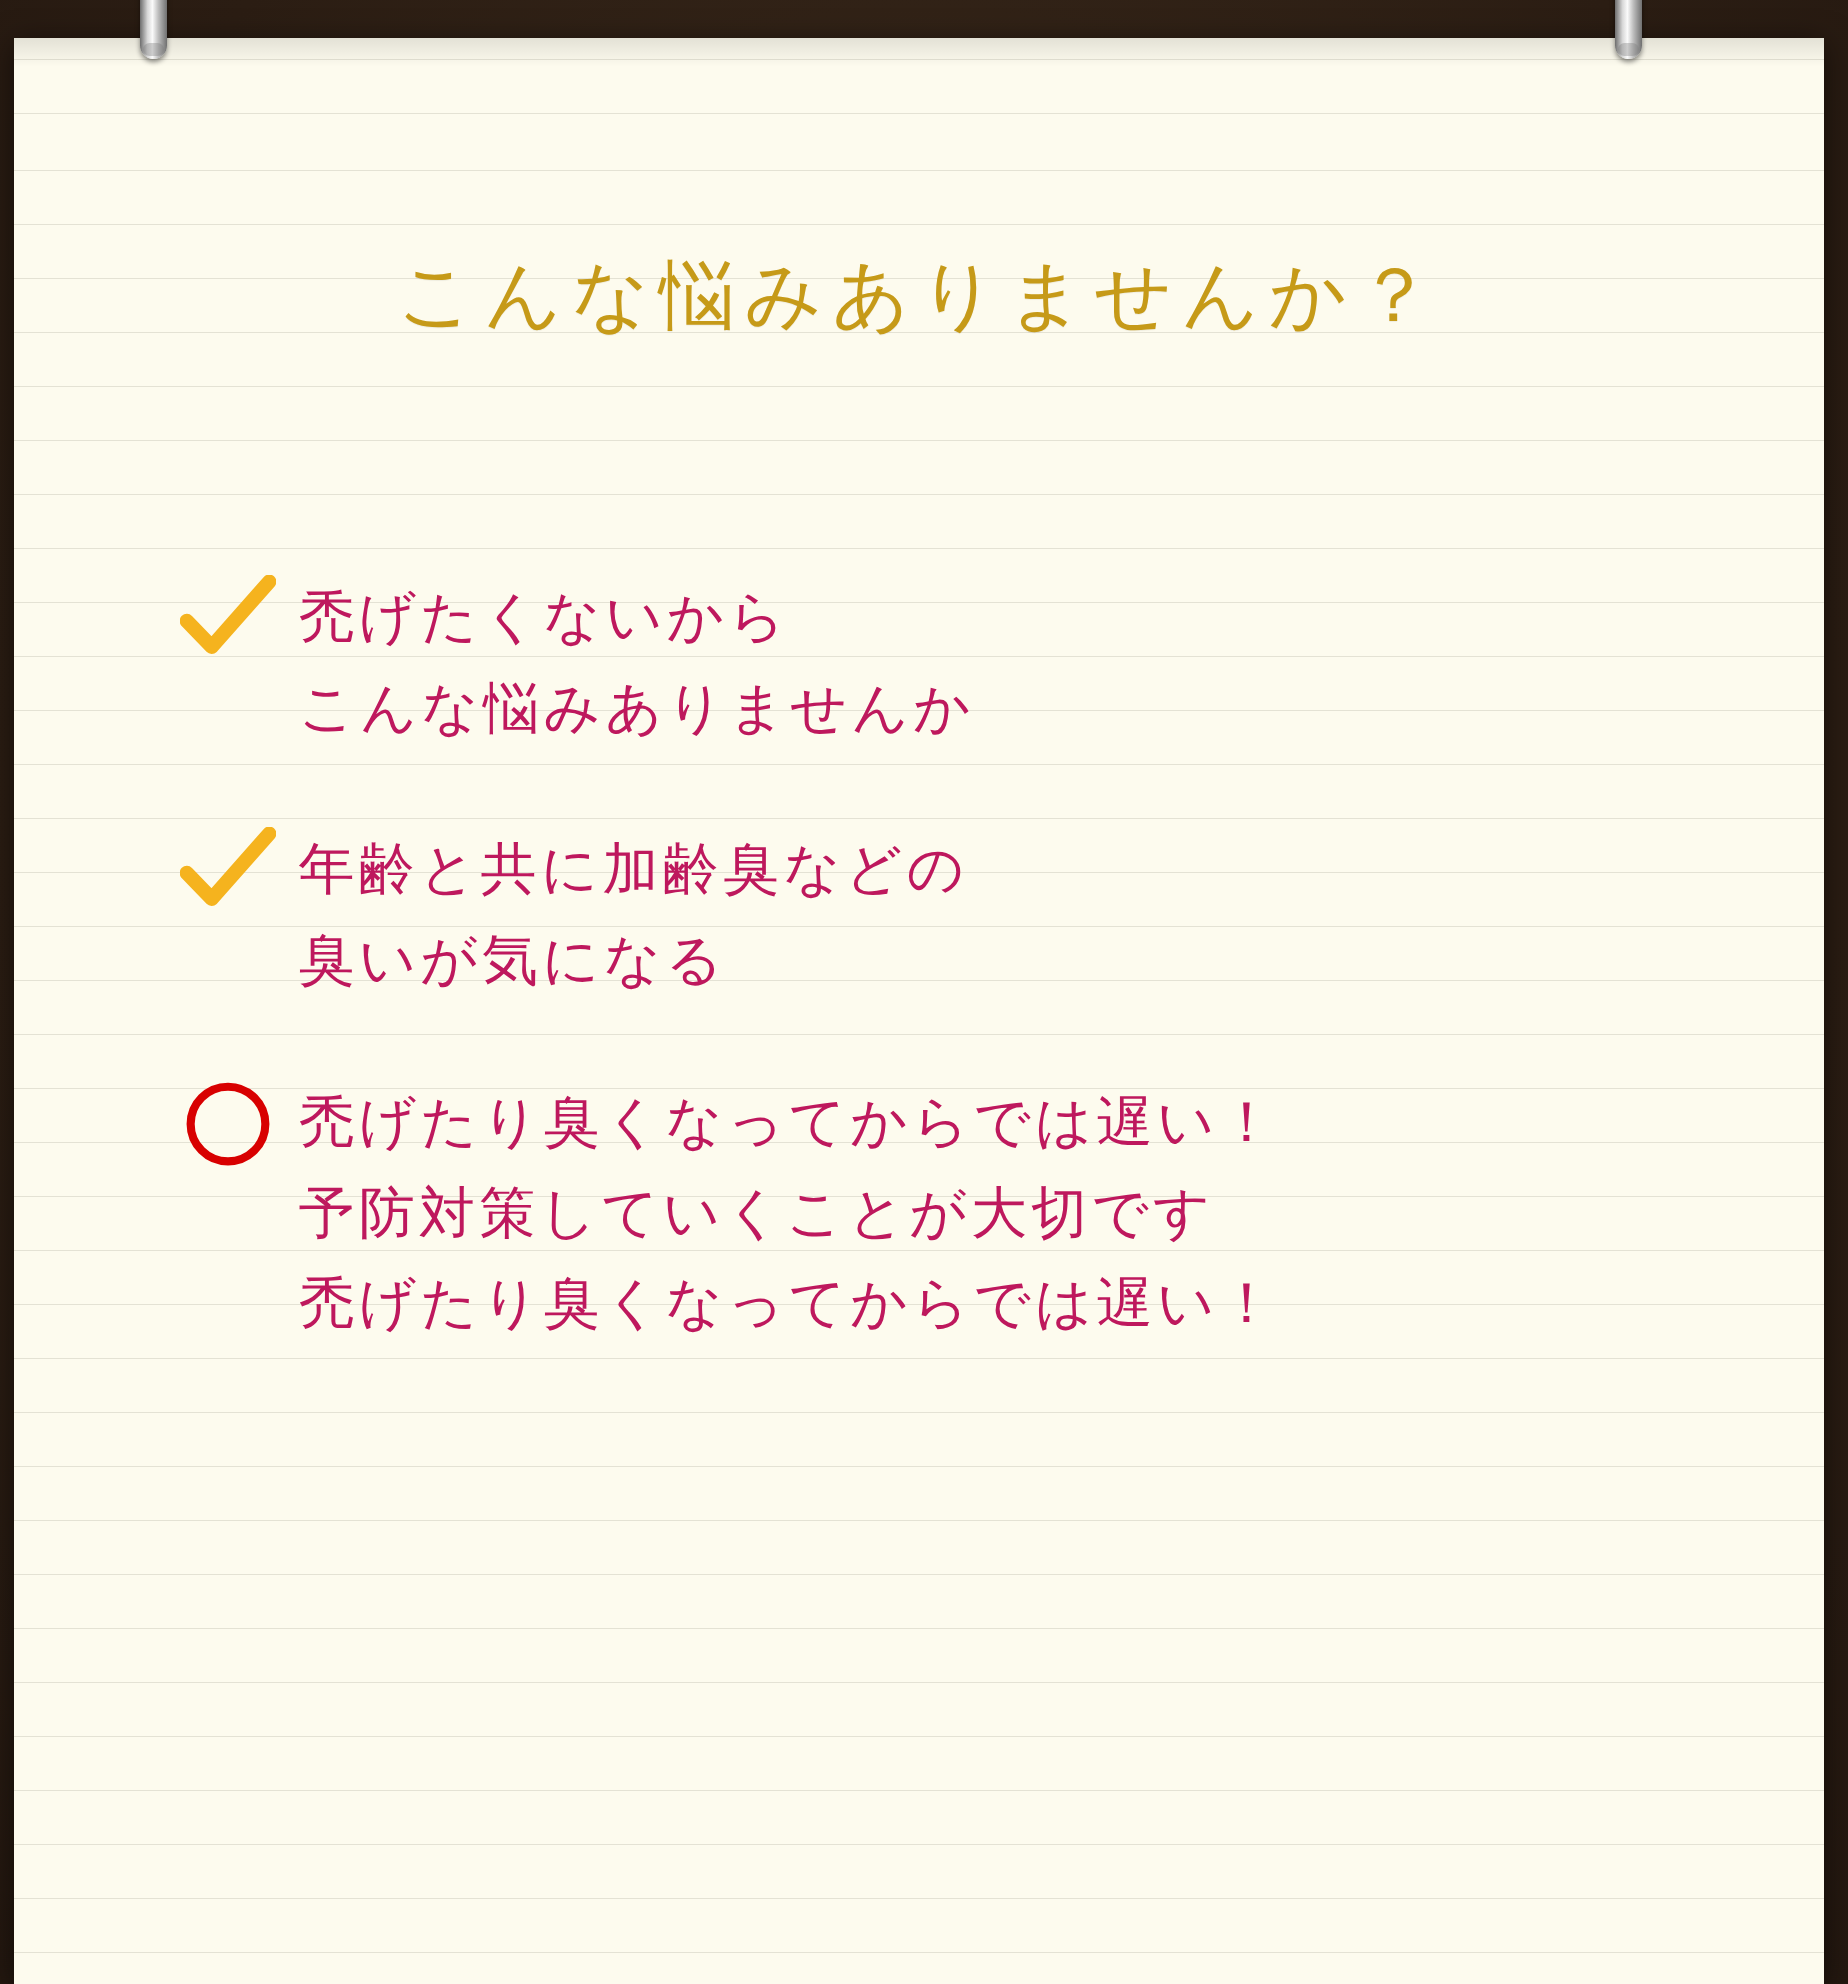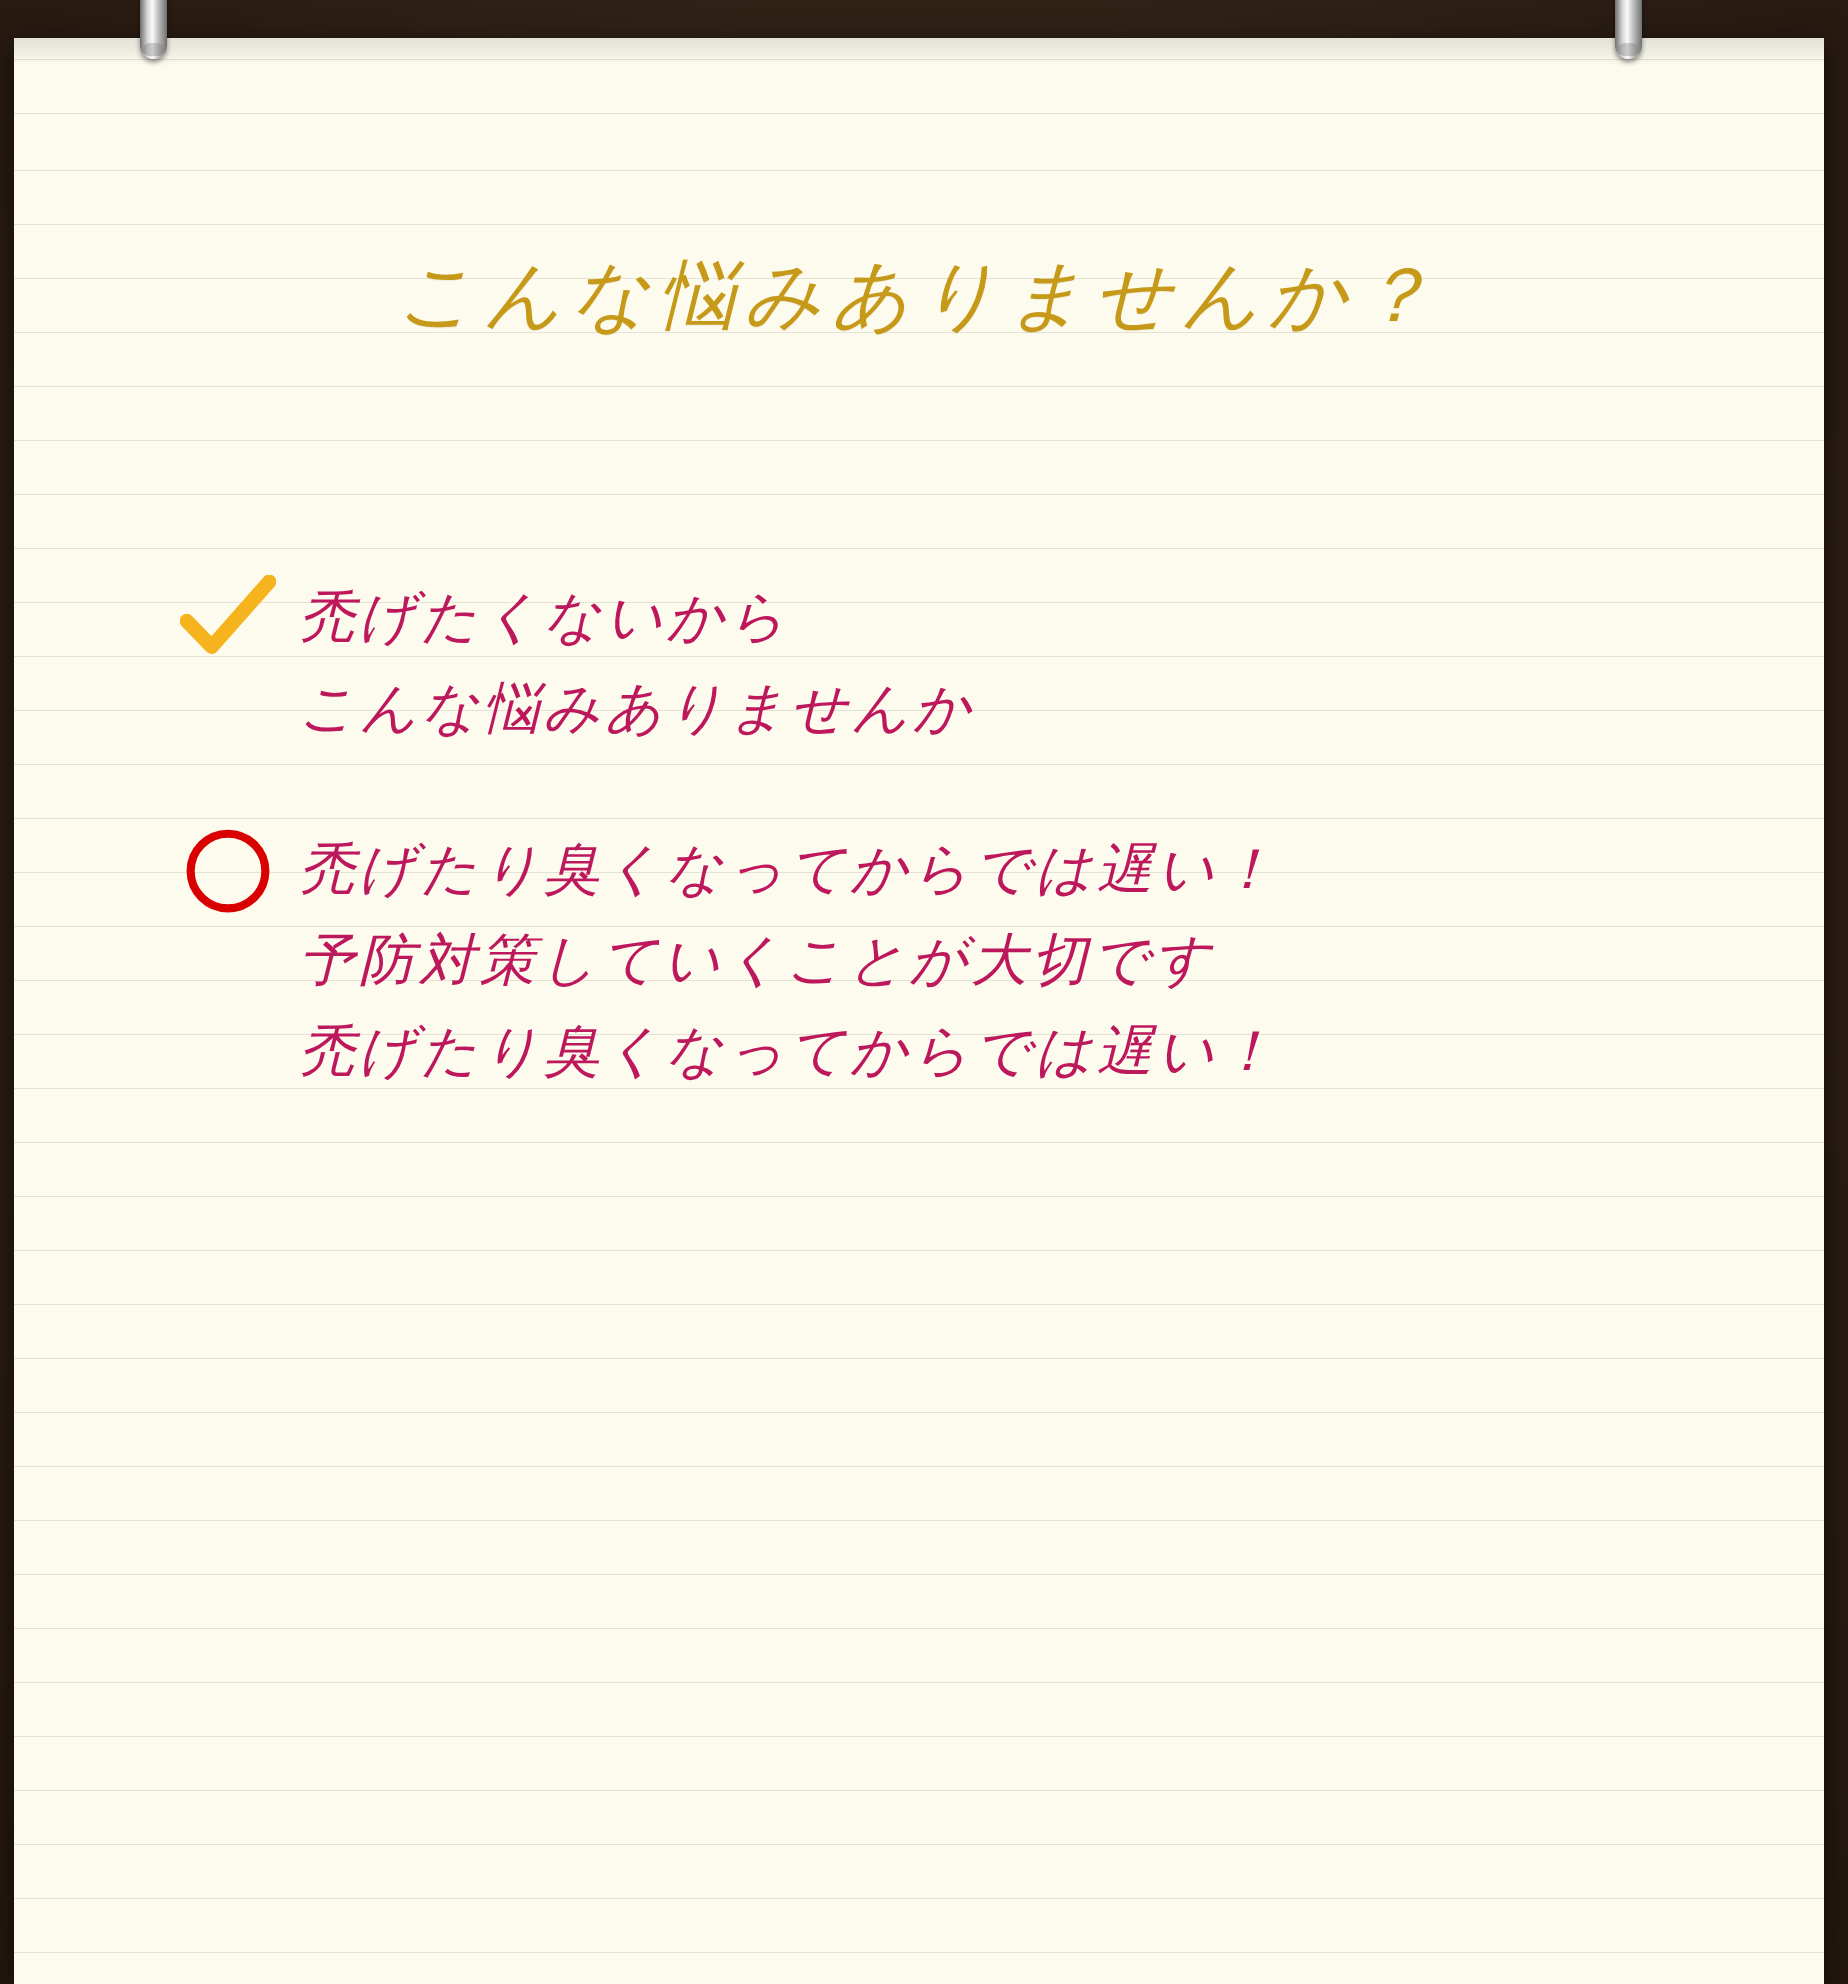--- a/index.html
+++ b/index.html
@@ -79,21 +79,21 @@
     height: 13.5px;
     border-radius: 7.7px;
     background: rgba(120,120,120,0.35);
   }
   .ring-left  { left: 140px; }
   .ring-right { left: 1615px; }
 
   
   .content {
     position: absolute;
-    left: 0; right: 0; top: 0; bottom: 0; font-style: italic;
+    left: 0; right: 0; top: 0; bottom: 0;
   }
 
   .title {
     position: absolute;
     left: 0;
     right: 0;
     top: 207px;
     text-align: center;
     color: #c69a18;
     font-size: 76px;
@@ -156,20 +156,31 @@
             <svg width="96" height="91" viewBox="0 0 200 190" aria-hidden="true">
               <path d="M14 96 L66 150 L186 14" fill="none" stroke="#f5b31e" stroke-width="30" stroke-linecap="round" stroke-linejoin="round"></path>
             </svg>
           </div>
           <div class="lines">
             <div>禿げたくないから</div>
             <div>こんな悩みありませんか</div>
           </div>
         </div>
 
+        <div class="item">
+          <div class="marker">
+            <svg width="96" height="91" viewBox="0 0 200 190" aria-hidden="true">
+              <path d="M14 96 L66 150 L186 14" fill="none" stroke="#f5b31e" stroke-width="30" stroke-linecap="round" stroke-linejoin="round"></path>
+            </svg>
+          </div>
+          <div class="lines">
+            <div>年齢と共に加齢臭などの</div>
+            <div>臭いが気になる</div>
+          </div>
+        </div>
 
         <div class="item">
           <div class="marker">
             <svg width="96" height="91" viewBox="0 0 200 190" aria-hidden="true">
               <ellipse cx="100" cy="92" rx="78" ry="78" fill="none" stroke="#d80000" stroke-width="17"></ellipse>
             </svg>
           </div>
           <div class="lines">
             <div>禿げたり臭くなってからでは遅い！</div>
             <div>予防対策していくことが大切です</div>

